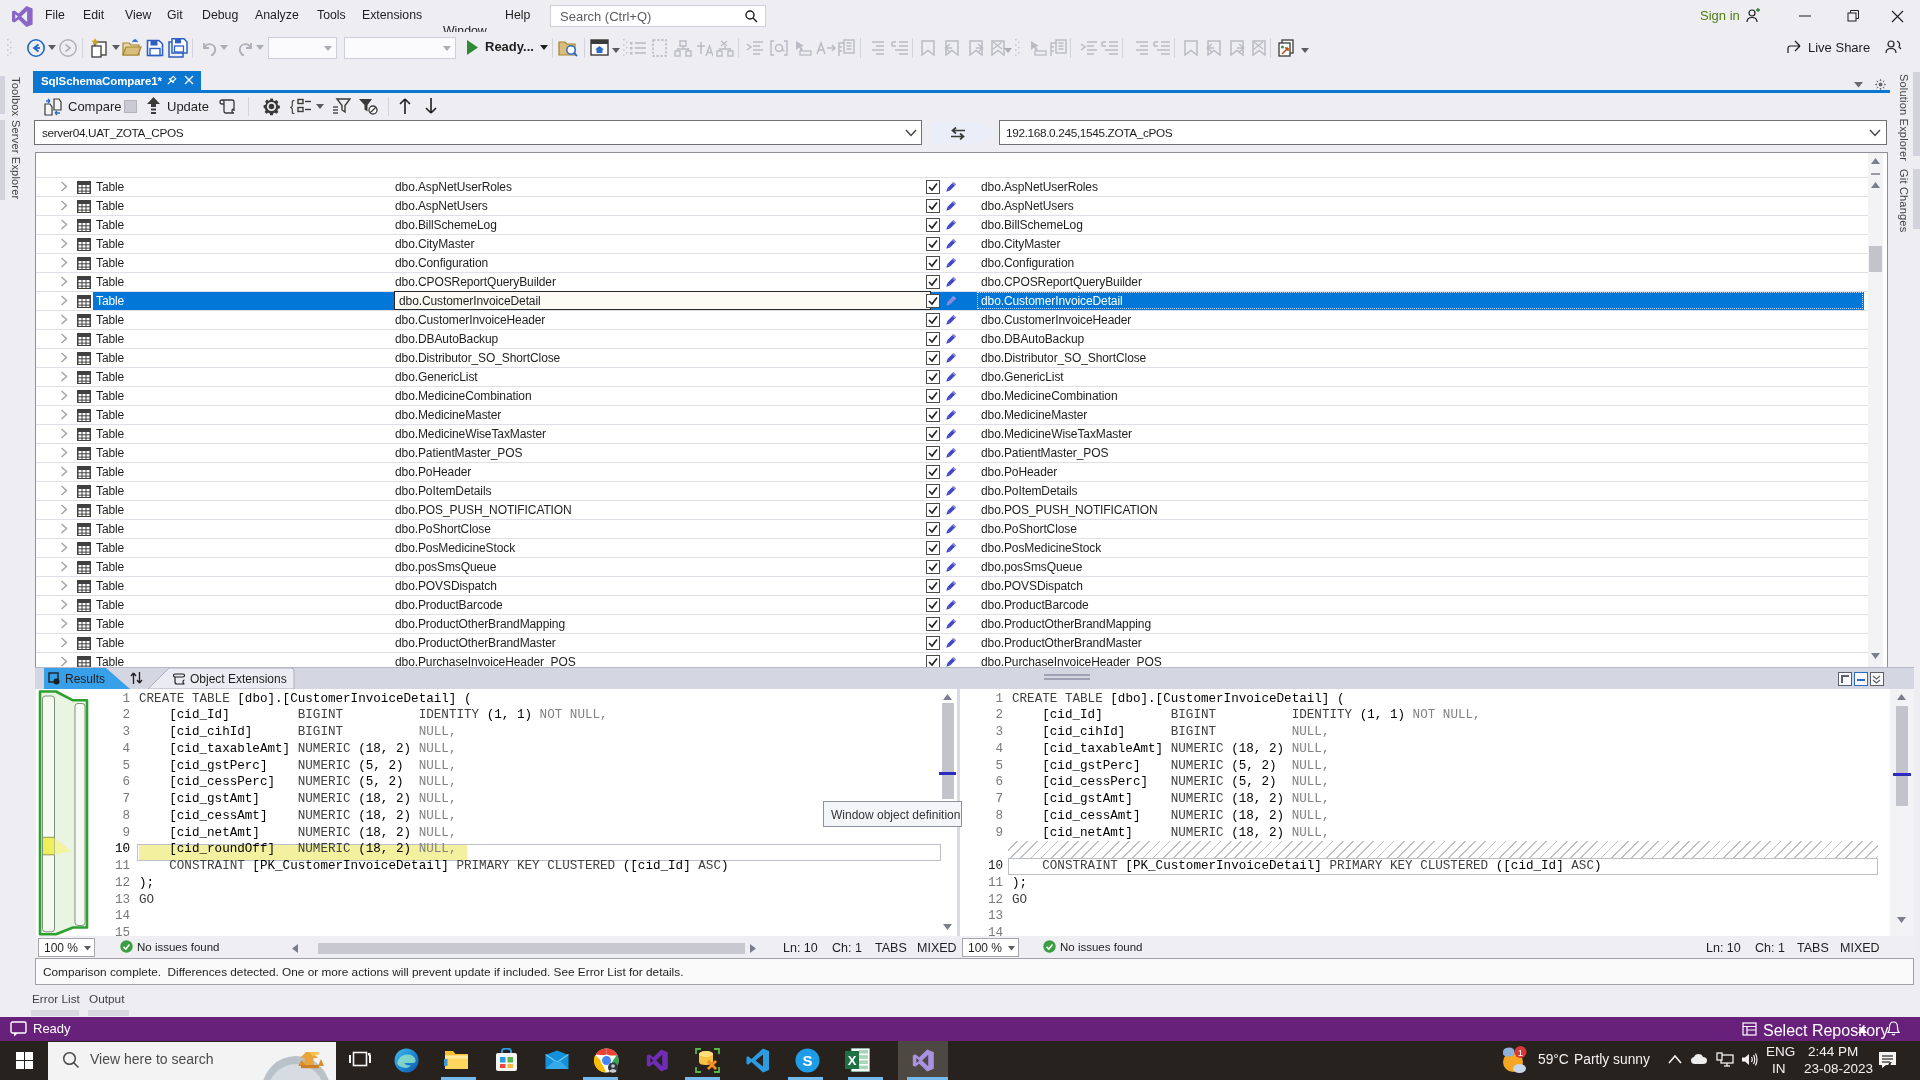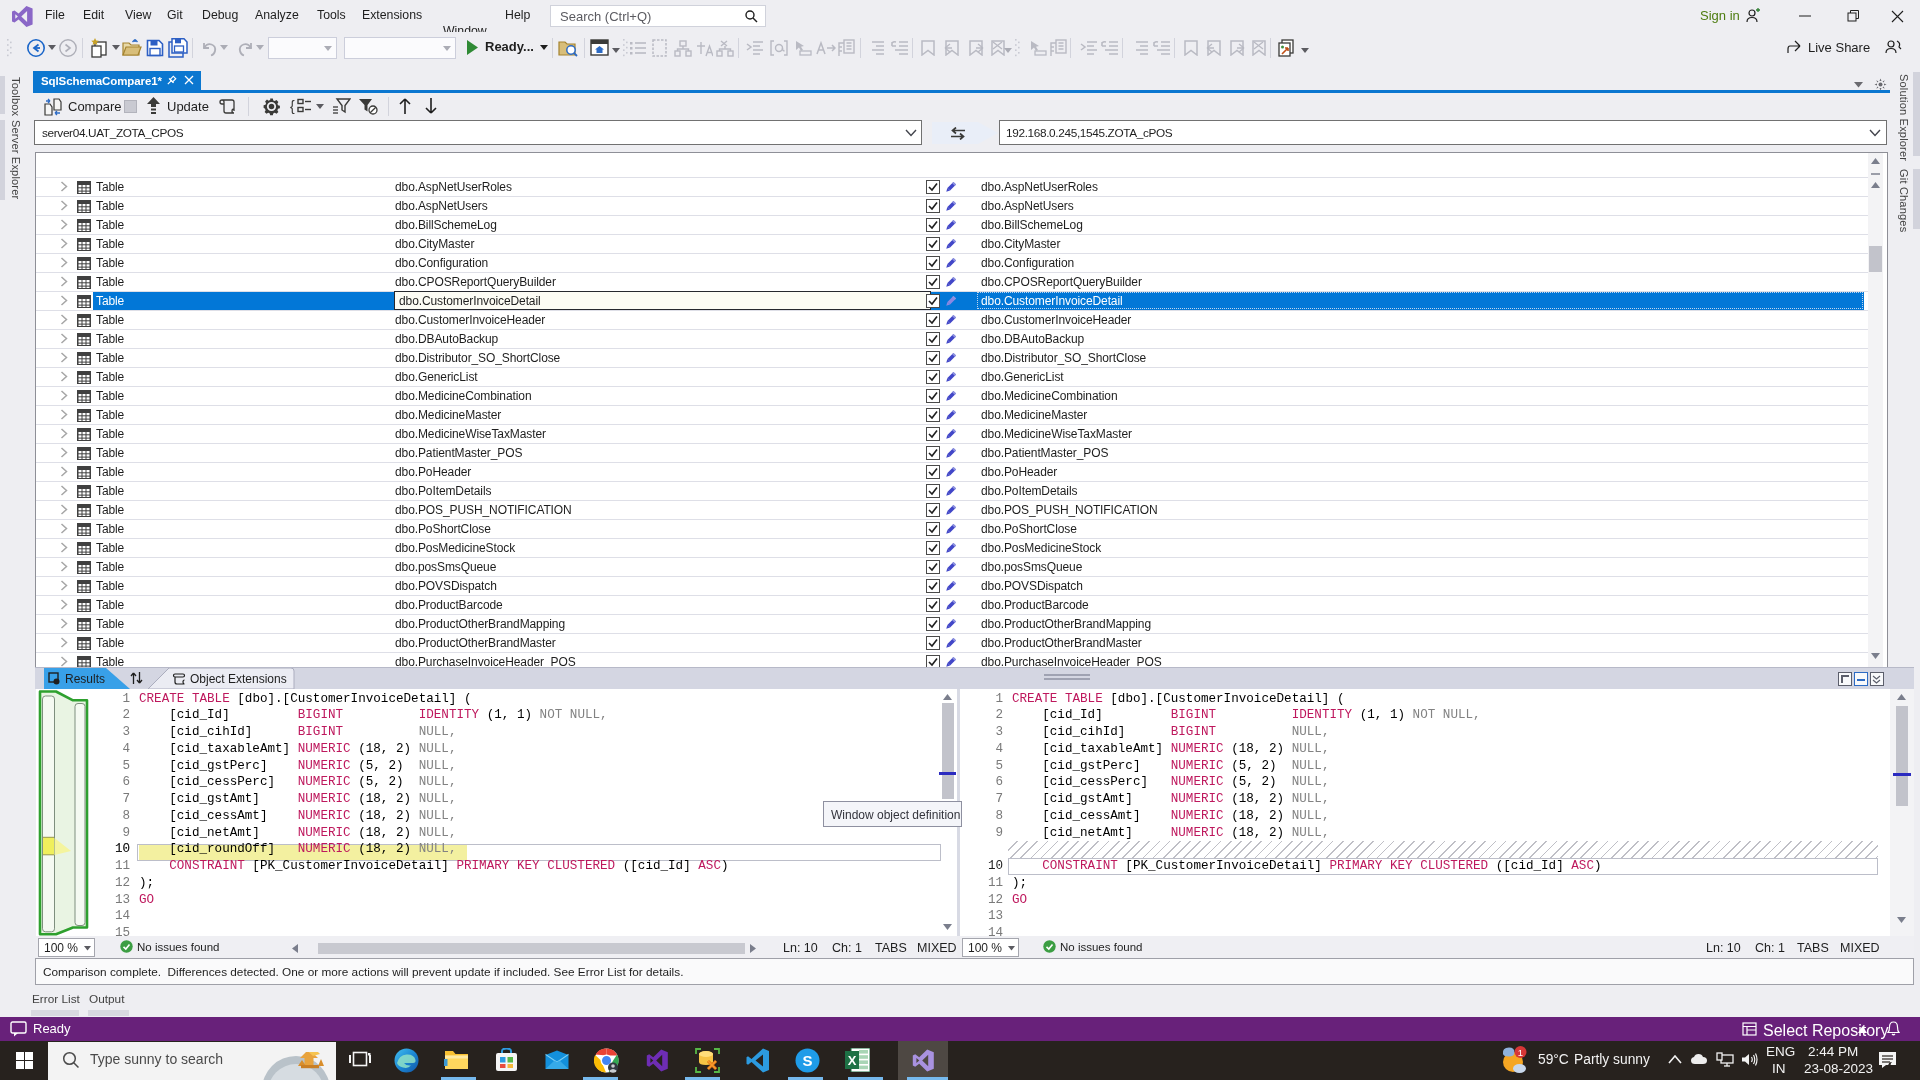--- a/index.html
+++ b/index.html
@@ -3,21 +3,21 @@
 <style>
 *{margin:0;padding:0;box-sizing:border-box;}
 html,body{width:1920px;height:1080px;overflow:hidden;}
 body{font-family:"Liberation Sans",sans-serif;background:#EEEEF2;position:relative;}
 .ab{position:absolute;}
 .vtab{writing-mode:vertical-rl;color:#424242;font-size:11px;letter-spacing:.2px;}
 svg{display:block;}
 .gl{position:absolute;left:36px;width:1847px;height:1px;background:#DEDFE7;}
 .rowtxt{position:absolute;top:2px;font-size:12px;letter-spacing:-0.1px;color:#1E1E1E;white-space:nowrap;}
 .code{font-family:"Liberation Mono",monospace;font-size:12.6px;line-height:16.75px;white-space:pre;color:#000;}
-.k{color:#be185d;text-align:right;}
+.k{color:#404040;text-align:right;}
 .g{color:#828282;}
 .num{font-family:"Liberation Mono",monospace;font-size:12.6px;line-height:16.75px;color:#7A7A7A;text-align:right;}
 .mi{color:#1E1E1E;font-size:12.3px;position:absolute;top:8px;}
 </style></head>
 <body>
 
 <div class="ab" style="left:0;top:0;width:1920px;height:32px;background:#EEEEF2;"></div>
 <svg class="ab" style="left:11px;top:5px;" width="23" height="23" viewBox="0 0 23 23">
 <path fill="#8A67C7" d="M15.4 1.0 L21.6 3.6 L21.6 19.4 L15.4 22.0 L7.6 14.4 L3.5 17.6 L1.0 16.4 L1.0 6.6 L3.5 5.4 L7.6 8.6 Z M4.3 9.3 L4.3 13.7 L6.9 11.5 Z M10.3 11.5 L16.1 17.1 L16.1 5.9 Z"></path>
   </svg>
@@ -1513,21 +1513,21 @@
         <path d="M4 28 L8 22 L12 28 Z" fill="#D98E2B"></path>
         <rect x="7" y="27" width="18" height="3.2" fill="#C97F25"></rect>
         <path d="M24 28 L27 21 L30 28 Z" fill="#D98E2B"></path>
       </g>
     </svg>
   </div>
 <svg class="ab" style="left:62px;top:1051px;" width="18" height="18" viewBox="0 0 18 18">
     <circle cx="7.5" cy="7.5" r="5.8" fill="none" stroke="#4A4A4A" stroke-width="1.5"></circle>
     <line x1="11.7" y1="11.7" x2="16.5" y2="16.5" stroke="#4A4A4A" stroke-width="1.5"></line>
   </svg>
-<div class="ab" style="left:90px;top:1051px;font-size:14px;color:#4A4A4A;">Type sunny to search</div>
+<div class="ab" style="left:90px;top:1051px;font-size:14px;color:#4A4A4A;">View here to search</div>
 <svg class="ab" style="left:349px;top:1050px;" width="22" height="20" viewBox="0 0 22 20">
     <rect x="4.5" y="2.5" width="13" height="13" fill="none" stroke="#F5F5F5" stroke-width="1.6"></rect>
     <rect x="0" y="5" width="2" height="8" fill="#F5F5F5"></rect>
     <rect x="20" y="5" width="2" height="8" fill="#F5F5F5"></rect>
     <rect x="19" y="3" width="2.5" height="2.5" fill="#F5F5F5"></rect>
   </svg>
 <svg class="ab" style="left:394px;top:1048px;" width="25" height="25" viewBox="0 0 25 25">
     <defs>
       <linearGradient id="eg" x1="0" y1="0" x2="1" y2="1">
         <stop offset="0" stop-color="#45C0F0"></stop>

